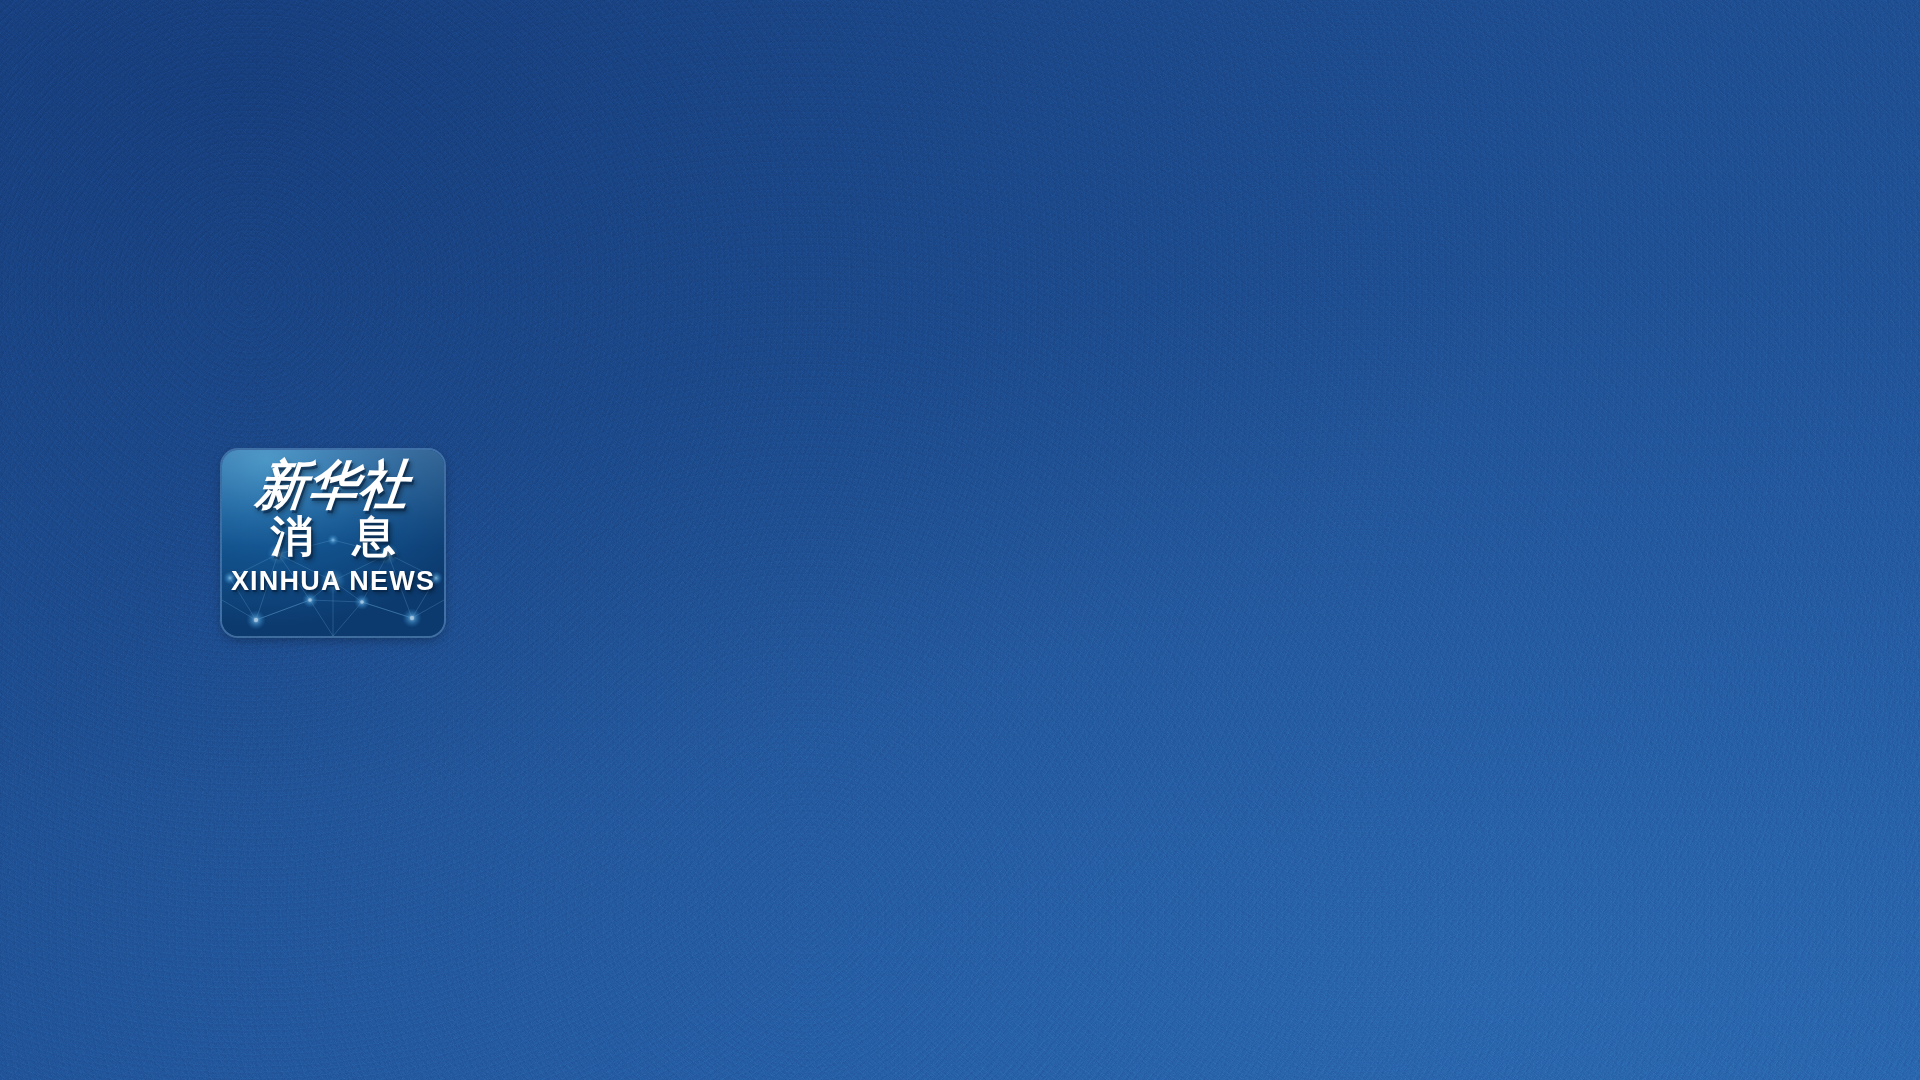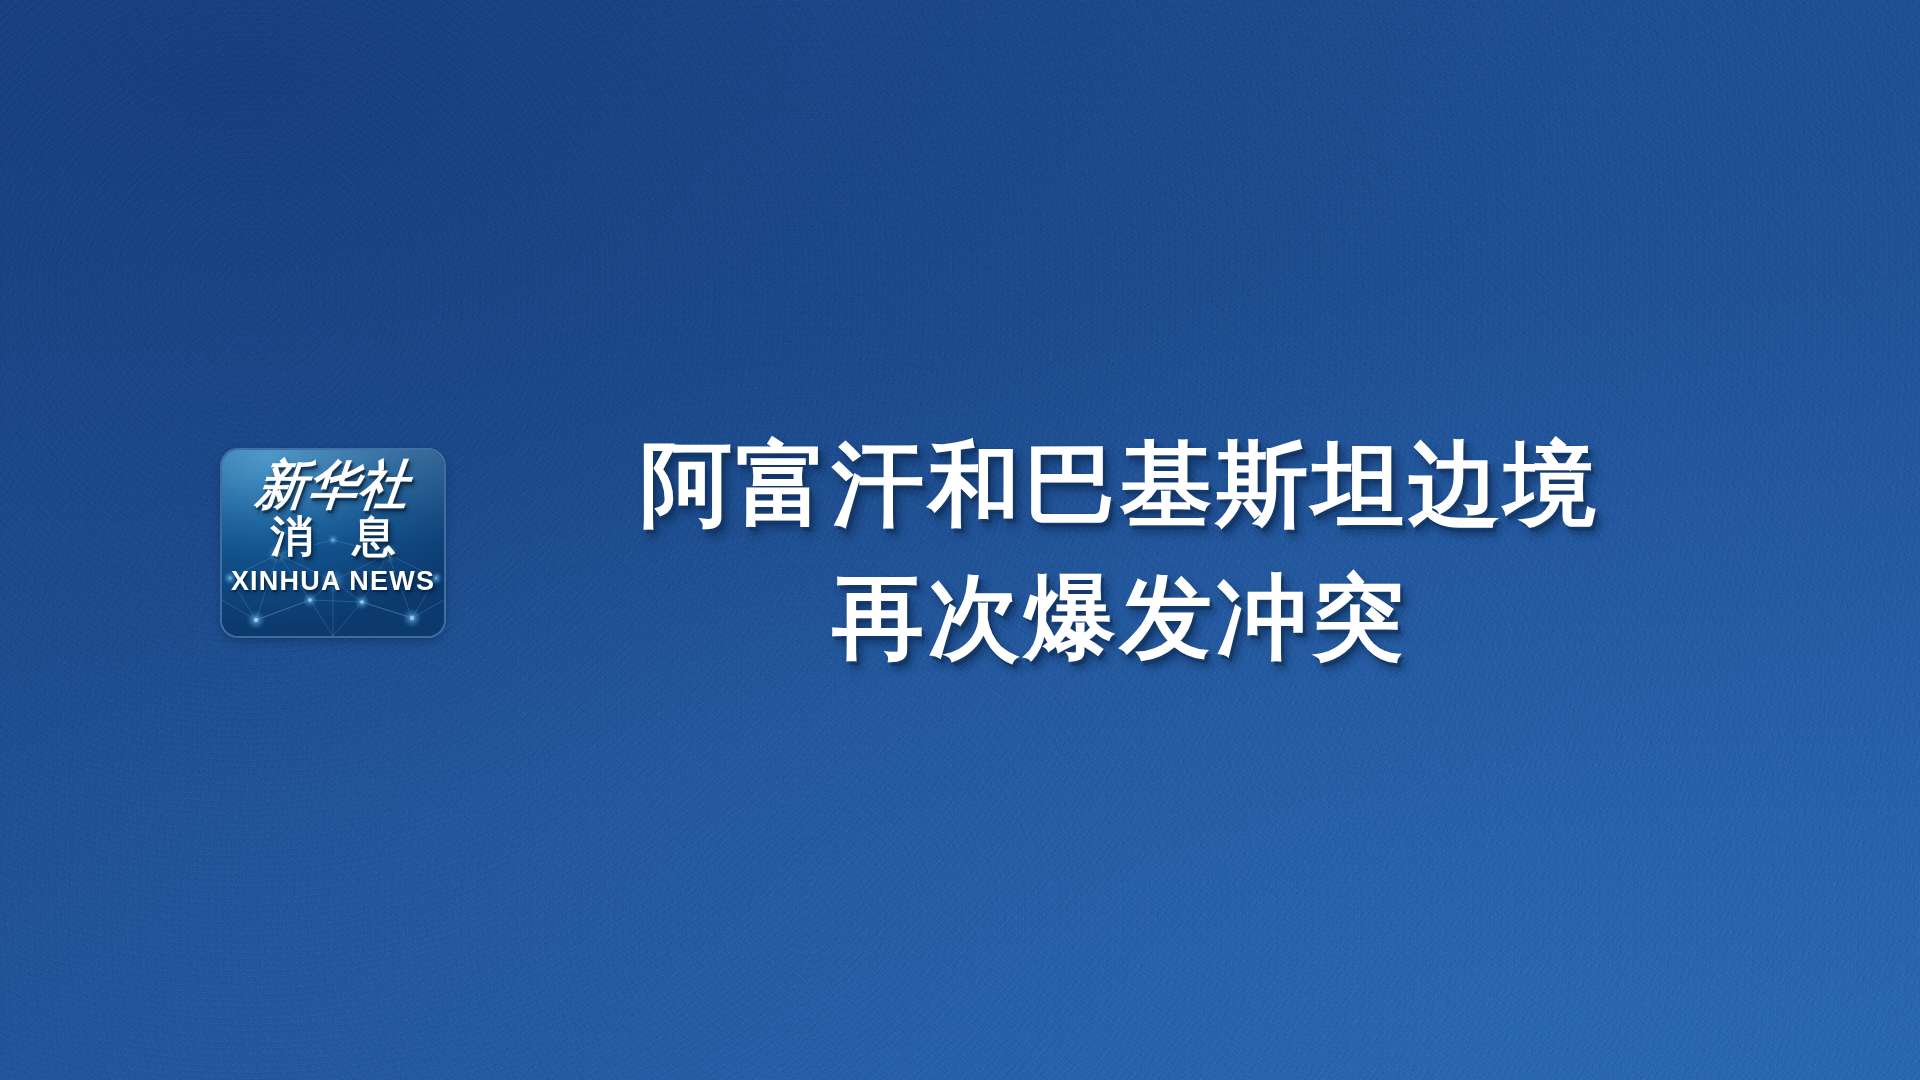--- a/index.html
+++ b/index.html
@@ -204,18 +204,14 @@
 
     <div class="logo-sheen"></div>
 
     <div class="logo-text-wrap">
       <div class="logo-cn-main">新华社</div>
       <div class="logo-cn-sub">消 息</div>
       <div class="logo-en">XINHUA NEWS</div>
     </div>
   </div>
 
-  <div class="headline">
-    <div class="headline-line">阿富汗和巴基斯坦边境</div>
-    <div class="headline-line">再次爆发冲突</div>
-  </div>
 
 </div>
 
 </body></html>

